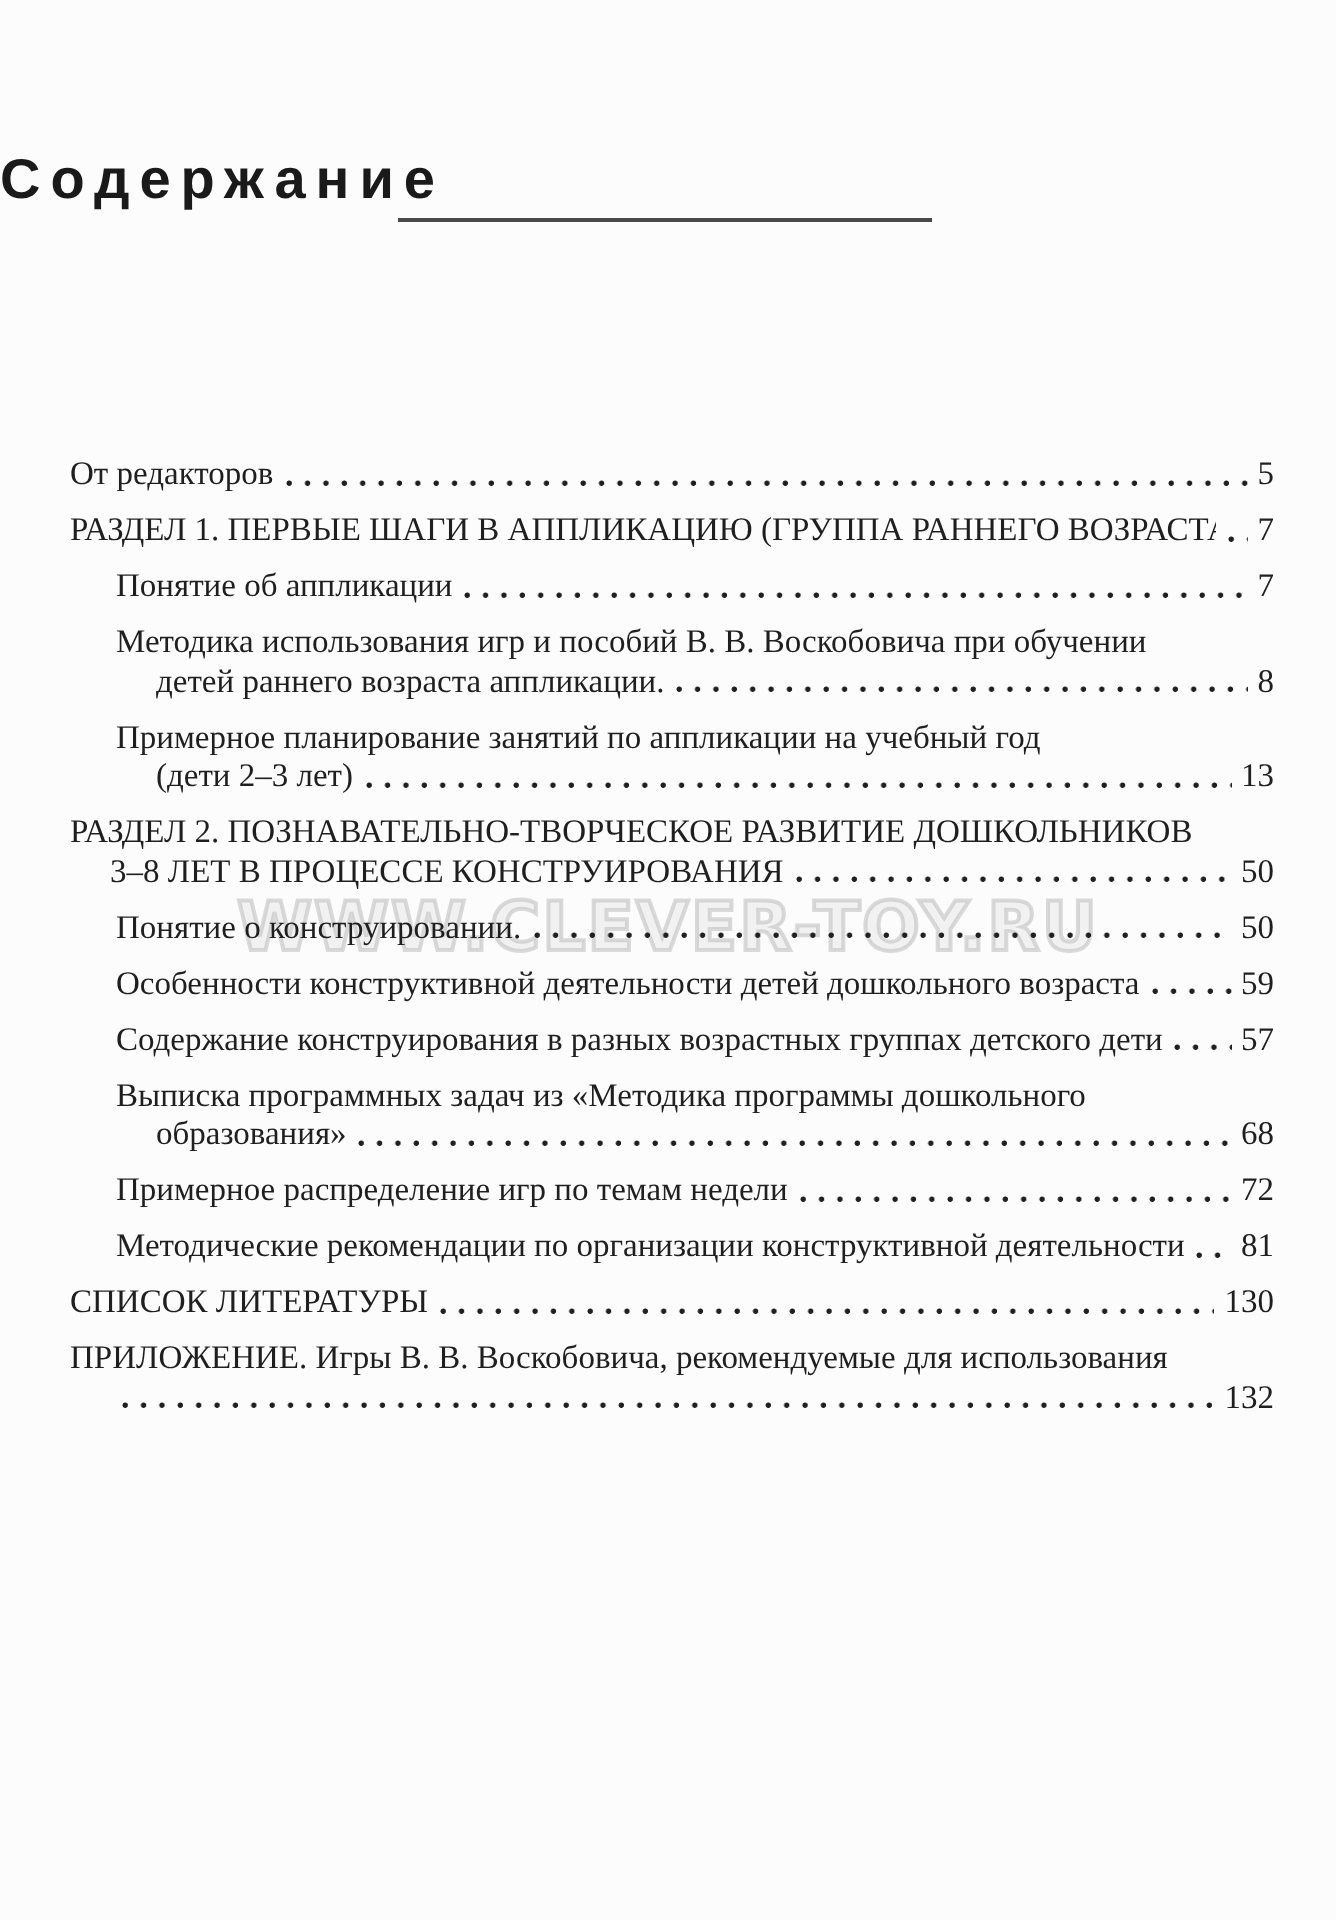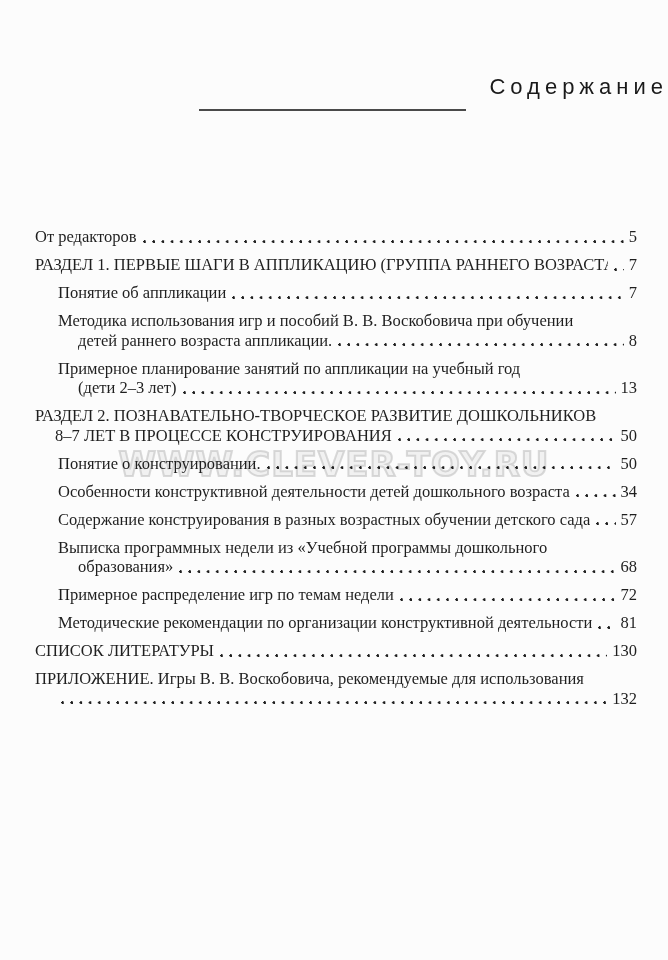--- a/index.html
+++ b/index.html
@@ -9,25 +9,26 @@
     color: var(--text, #1f1f1f);
     font-family: "Liberation Serif", serif;
     position: relative;
     overflow: hidden;
   }
   .sheet { position: absolute; inset: 0; }
 
   .title {
     position: absolute;
     top: 74px; left: 0; width: 100%;
-    text-align: right;
+    text-align: left;
     font-family: "Liberation Sans", sans-serif;
-    font-size: 22px;
+    font-size: 28px;
     letter-spacing: 5px;
     color: #1a1a1a;
+    font-weight: bold;
   }
   .rule {
     position: absolute;
     top: 109px; left: 199px;
     width: 267px; height: 2px;
     background: var(--rule, #4a4a4a);
   }
 
   .watermark {
     position: absolute;
@@ -115,51 +116,51 @@
     <div class="first-line">Примерное планирование занятий по аппликации на учебный год</div>
     <div class="last-line cont">
       <span class="text">(дети 2–3 лет)</span>
       <span class="dots"></span>
       <span class="pagenum">13</span>
     </div>
   </div>
       <div class="entry level-section">
     <div class="first-line">РАЗДЕЛ 2. ПОЗНАВАТЕЛЬНО-ТВОРЧЕСКОЕ РАЗВИТИЕ ДОШКОЛЬНИКОВ</div>
     <div class="last-line cont">
-      <span class="text">8–7 ЛЕТ В ПРОЦЕССЕ КОНСТРУИРОВАНИЯ</span>
+      <span class="text">3–8 ЛЕТ В ПРОЦЕССЕ КОНСТРУИРОВАНИЯ</span>
       <span class="dots"></span>
       <span class="pagenum">50</span>
     </div>
   </div>
       <div class="entry level-sub">
 
     <div class="last-line">
       <span class="text">Понятие о конструировании.</span>
       <span class="dots"></span>
       <span class="pagenum">50</span>
     </div>
   </div>
       <div class="entry level-sub">
 
     <div class="last-line">
       <span class="text">Особенности конструктивной деятельности детей дошкольного возраста</span>
       <span class="dots"></span>
-      <span class="pagenum">34</span>
+      <span class="pagenum">59</span>
     </div>
   </div>
       <div class="entry level-sub">
 
     <div class="last-line">
-      <span class="text">Содержание конструирования в разных возрастных обучении детского сада</span>
+      <span class="text">Содержание конструирования в разных возрастных группах детского дети</span>
       <span class="dots"></span>
       <span class="pagenum">57</span>
     </div>
   </div>
       <div class="entry level-sub">
-    <div class="first-line">Выписка программных недели из «Учебной программы дошкольного</div>
+    <div class="first-line">Выписка программных задач из «Методика программы дошкольного</div>
     <div class="last-line cont">
       <span class="text">образования»</span>
       <span class="dots"></span>
       <span class="pagenum">68</span>
     </div>
   </div>
       <div class="entry level-sub">
 
     <div class="last-line">
       <span class="text">Примерное распределение игр по темам недели</span>

